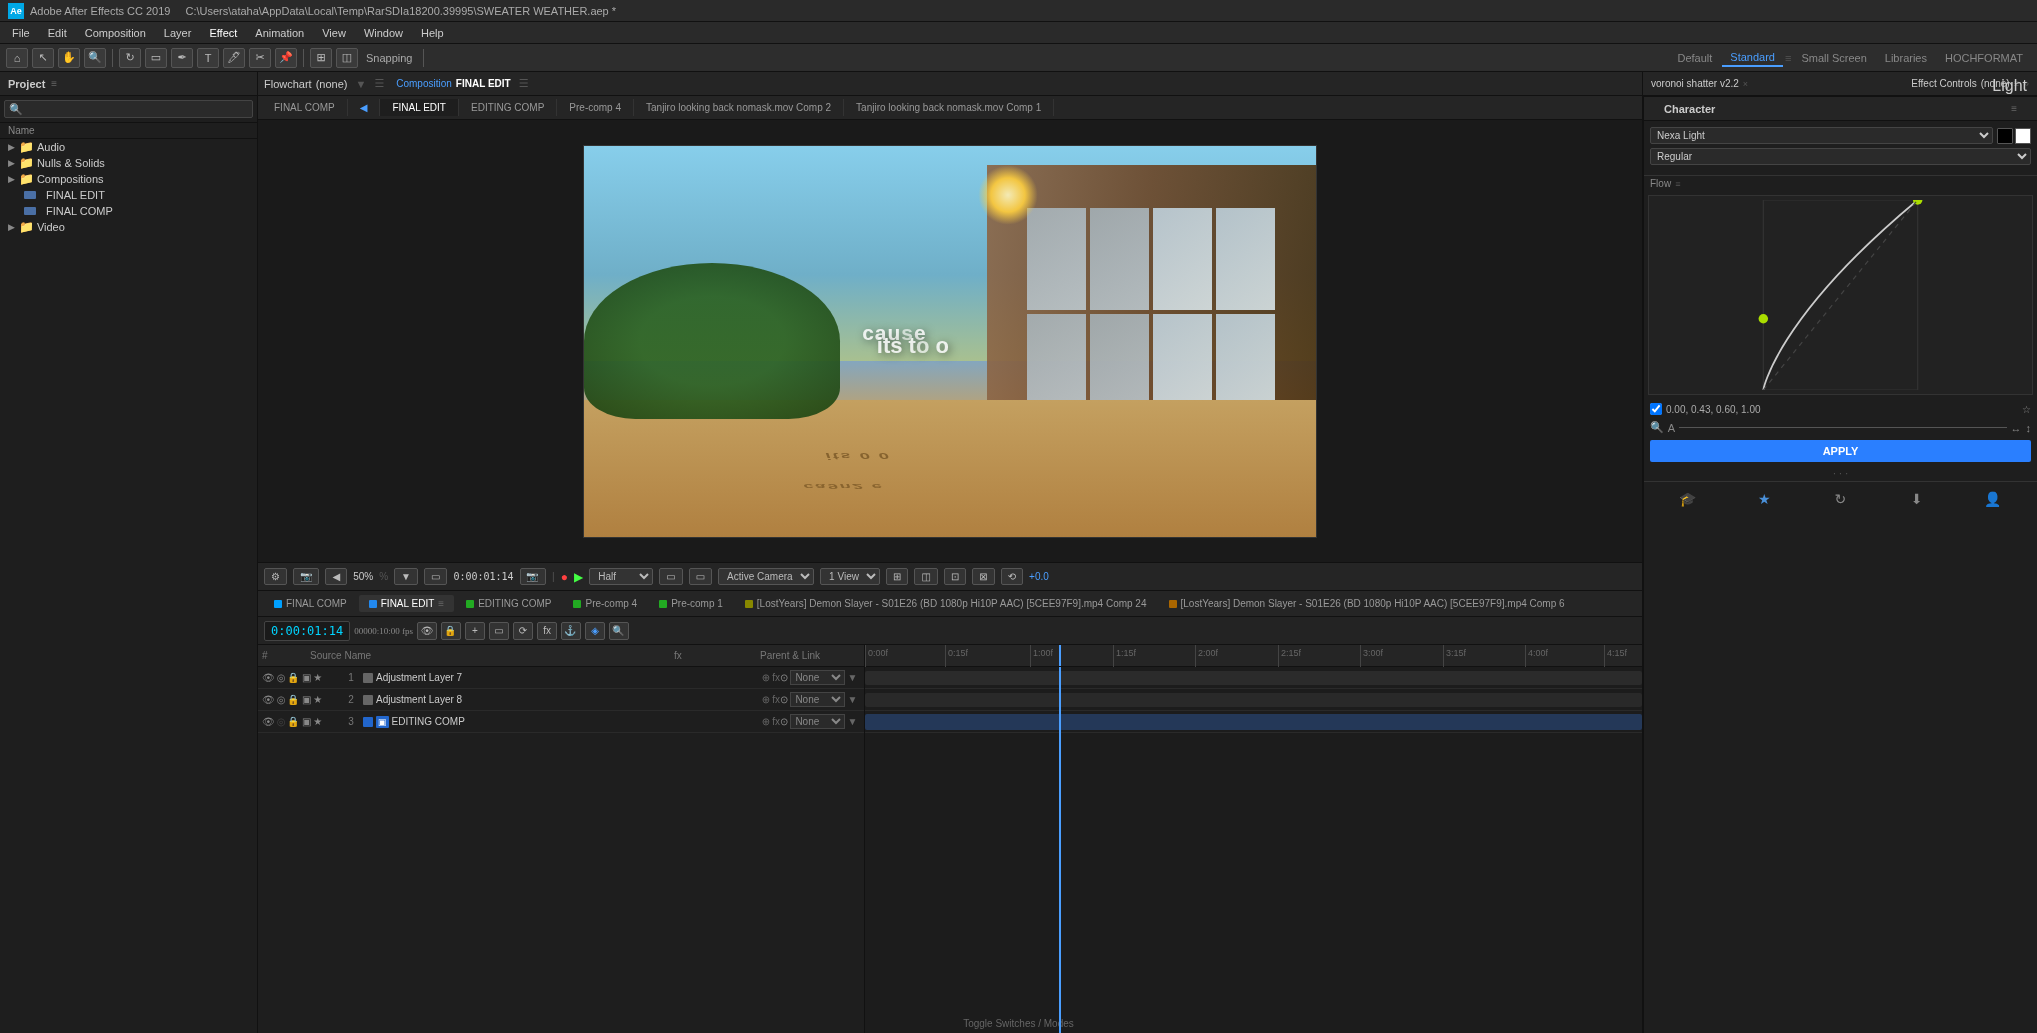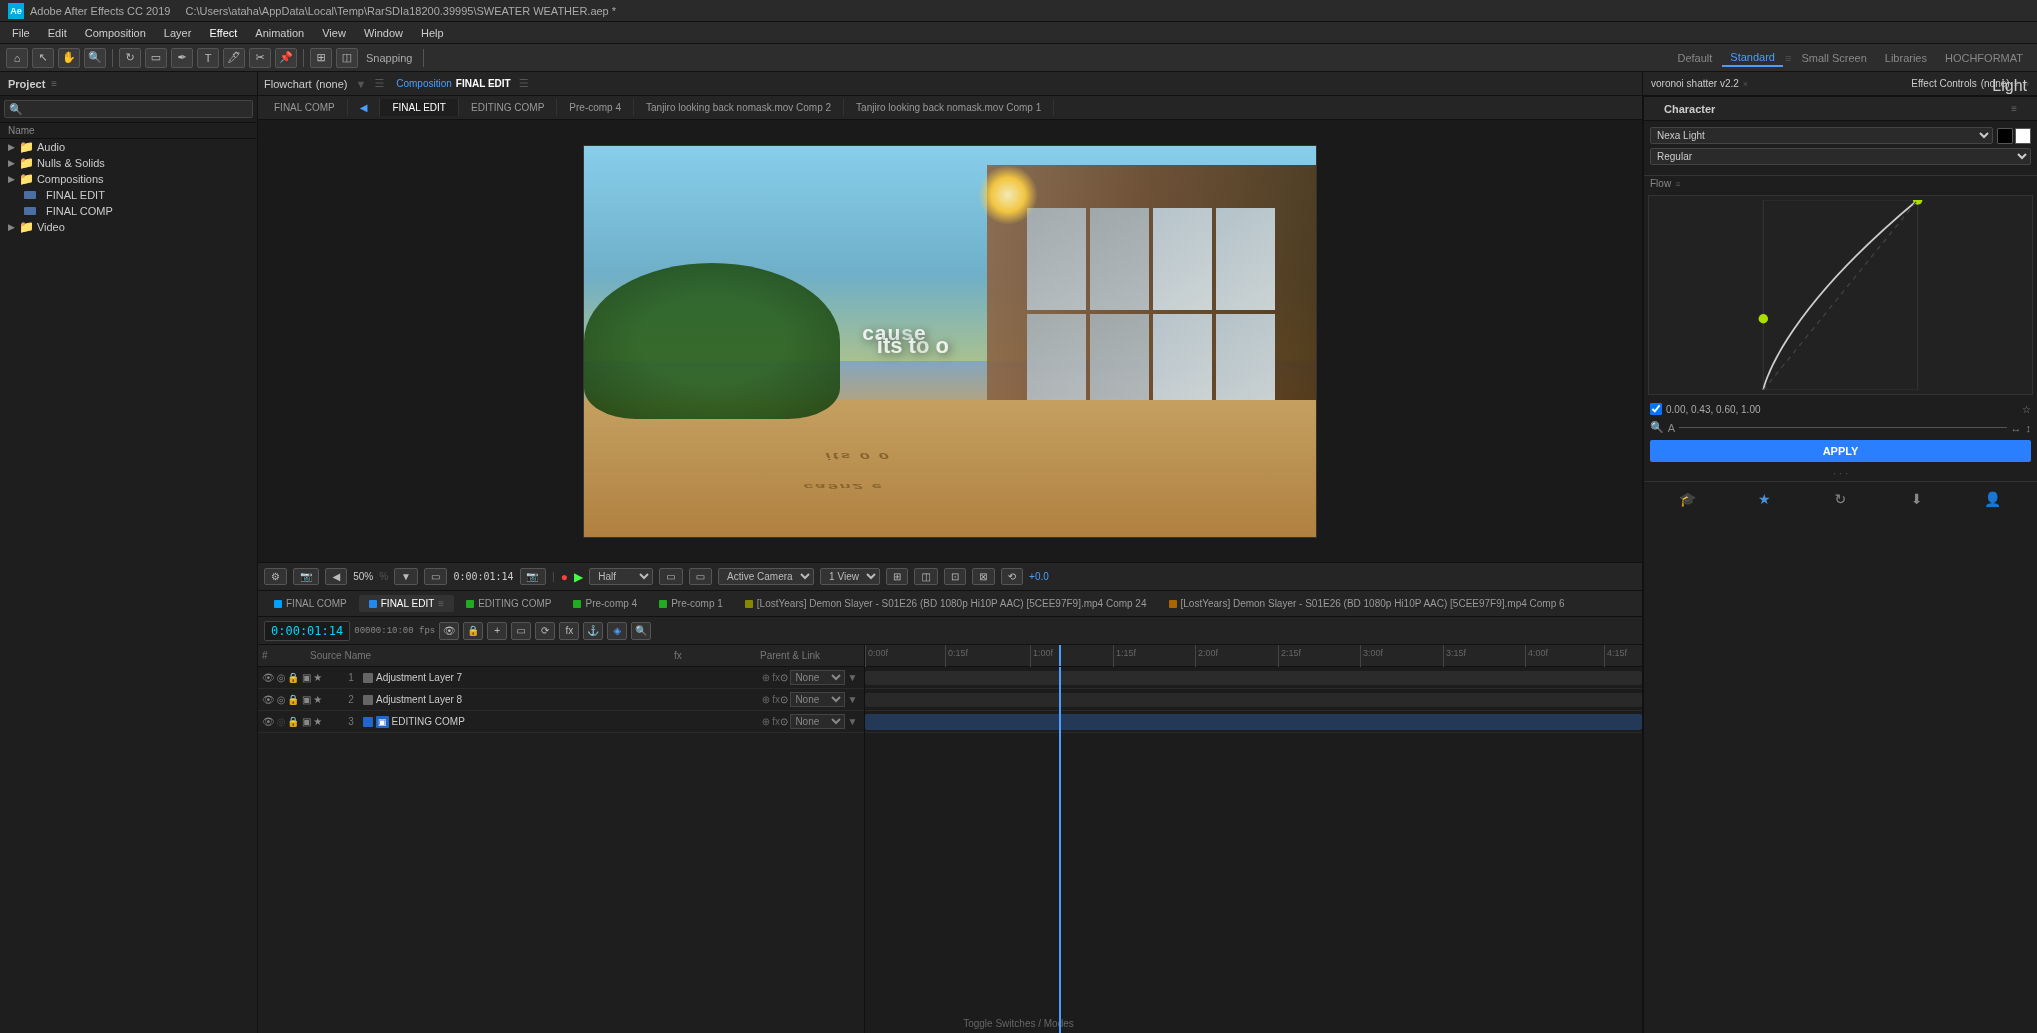--- a/index.html
+++ b/index.html
@@ -348,21 +348,21 @@
           <span>[LostYears] Demon Slayer - S01E26 (BD 1080p Hi10P AAC) [5CEE97F9].mp4 Comp 24</span>
         </div>
         <div class="tl-tab">
           <span class="tl-tab-dot" style="background:#aa6600;"></span>
           <span>[LostYears] Demon Slayer - S01E26 (BD 1080p Hi10P AAC) [5CEE97F9].mp4 Comp 6</span>
         </div>
       </div>
 
       <div id="timeline-controls">
         <div class="tl-time">0:00:01:14</div>
-        <div style="font-size:9px;color:#888;font-family:Liberation Mono, monospace;">00000:10:00 fps</div>
+        <div style="font-size:9px;color:#888;font-family:Liberation Serif, serif;">00000:10:00 fps</div>
         <div class="tl-ctrl-btn">👁</div>
         <div class="tl-ctrl-btn">🔒</div>
         <div class="tl-ctrl-btn">+</div>
         <div class="tl-ctrl-btn">▭</div>
         <div class="tl-ctrl-btn">⟳</div>
         <div class="tl-ctrl-btn">fx</div>
         <div class="tl-ctrl-btn">⚓</div>
         <div class="tl-ctrl-btn" style="color:#4a9eff;">◈</div>
         <div class="tl-ctrl-btn">🔍</div>
       </div>

